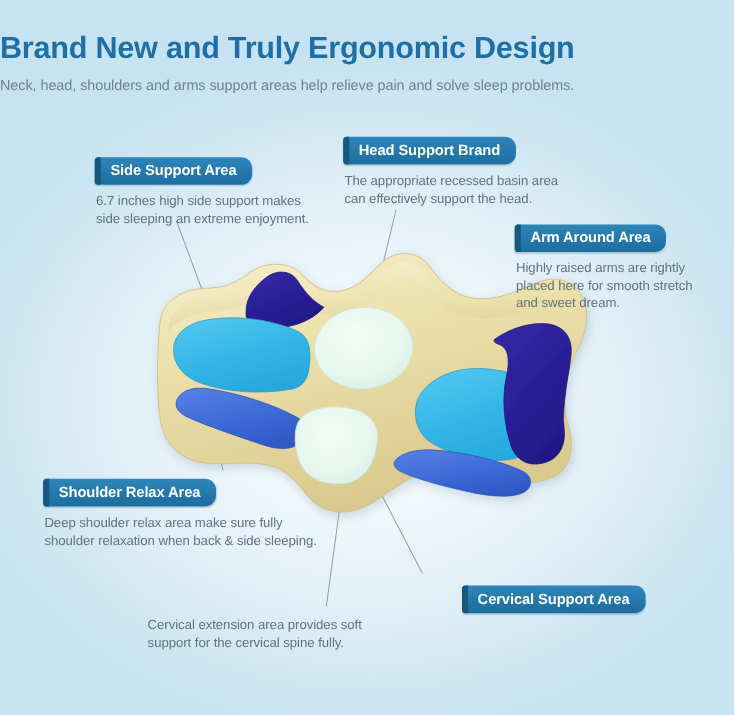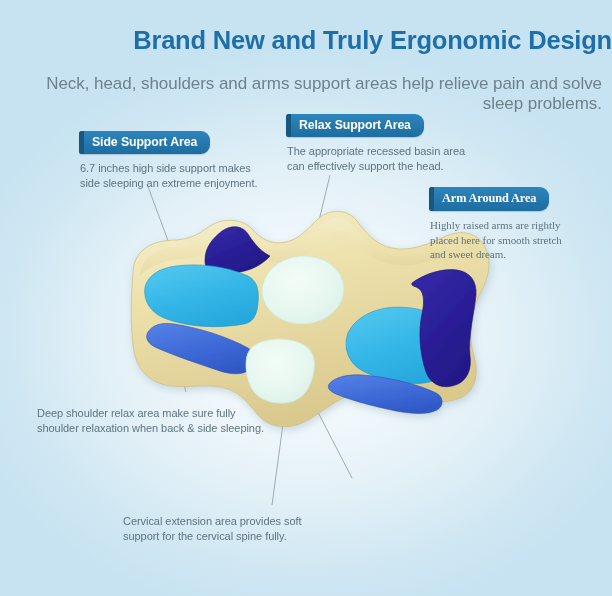--- a/index.html
+++ b/index.html
@@ -20,34 +20,34 @@
       radial-gradient(ellipse 58% 48% at 50% 56%, #fbfdfe 0%, #f2f9fc 28%, #e2f0f7 58%, #cfe7f3 84%, #c7e3f1 100%);
     overflow: hidden;
   }
 
   
   .header {
     position: absolute;
     left: 0;
     top: 0;
     width: 612px;
-    text-align: right;
+    text-align: left;
   }
   .title {
     margin: 0;
     padding-top: 26px;
     font-size: 25.5px;
     font-weight: bold;
     letter-spacing: -0.2px;
     color: #1E6FA8;
   }
   .subtitle {
-    margin: 10px;
+    margin: 0;
     padding-top: 9px;
-    font-size: 17px;
+    font-size: 12px;
     color: #6E828D;
     letter-spacing: -0.05px;
   }
 
   
   #pillow-art {
     position: absolute;
     left: 0;
     top: 0;
   }
@@ -83,21 +83,21 @@
     font-size: 11px;
     line-height: 14.6px;
     color: #5E7480;
     letter-spacing: -0.05px;
     white-space: pre-line;
   }
 
   
   #callout-side            { left: 36px;  top: 131px; margin-left: 43px; }
   #callout-head            { left: 286px; top: 114px; }
-  #callout-arm             { left: 429px; top: 187px; font-family: Liberation Serif, serif; }
+  #callout-arm             { left: 429px; top: 187px; }
   #callout-shoulder        { left: 36px;  top: 399px; }
   #callout-cervical-ext    { left: 122px; top: 507px; }
   #callout-cervical-sup    { left: 385px; top: 488px; }
 
   
   #leader-lines { position: absolute; left: 0; top: 0; }
 </style>
 </head>
 <body>
 
@@ -260,38 +260,40 @@
     </g>
   </svg>
 
   <div class="callout" id="callout-side">
     <span class="badge">Side Support Area</span>
     <p class="desc">6.7 inches high side support makes
 side sleeping an extreme enjoyment.</p>
   </div>
 
   <div class="callout" id="callout-head">
-    <span class="badge">Relax Support Area</span>
+    <span class="badge">Head Support Brand</span>
     <p class="desc">The appropriate recessed basin area
 can effectively support the head.</p>
   </div>
 
   <div class="callout" id="callout-arm">
     <span class="badge">Arm Around Area</span>
     <p class="desc">Highly raised arms are rightly
 placed here for smooth stretch
 and sweet dream.</p>
   </div>
 
   <div class="callout" id="callout-shoulder">
+    <span class="badge">Shoulder Relax Area</span>
     <p class="desc">Deep shoulder relax area make sure fully
 shoulder relaxation when back &amp; side sleeping.</p>
   </div>
 
   <div class="callout" id="callout-cervical-ext">
     <p class="desc">Cervical extension area provides soft
 support for the cervical spine fully.</p>
   </div>
 
   <div class="callout" id="callout-cervical-sup">
+    <span class="badge">Cervical Support Area</span>
   </div>
 
 </div>
 
 </body></html>

